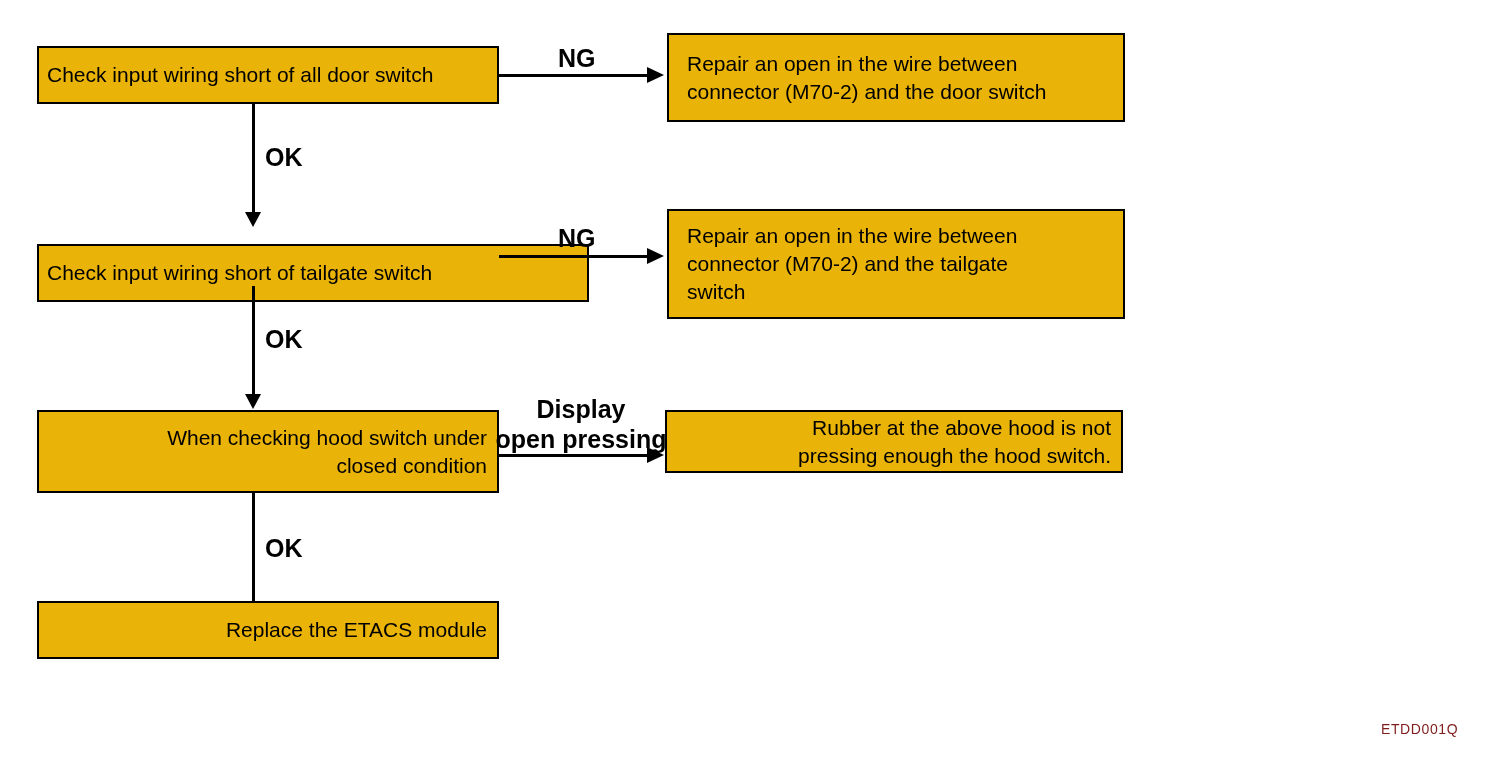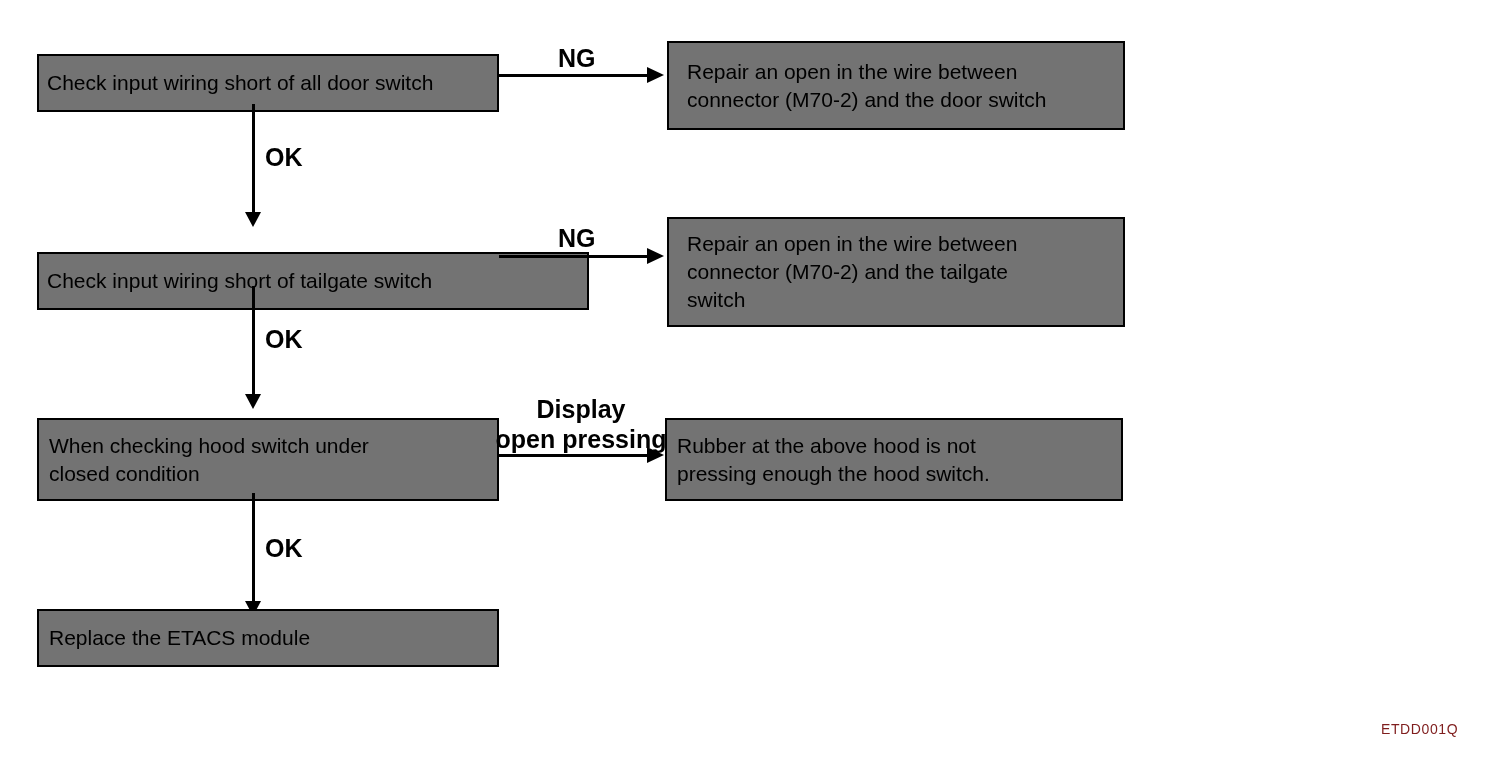--- a/index.html
+++ b/index.html
@@ -13,39 +13,38 @@
     height: 762px;
     background: #ffffff;
     overflow: hidden;
     font-family: "Liberation Sans", sans-serif;
     color: #000000;
   }
   .node {
     position: absolute;
     box-sizing: border-box;
     border: 2px solid #000000;
-    background: #737373;
+    background: #eab308;
     display: flex;
     align-items: center;
     line-height: 1.32;
-    margin-top: 8px;
   }
   .node .node-text {
     display: block;
     width: 100%;
     white-space: pre-line;
     font-size: 21px;
     color: #000000;
   }
   .node.left .node-text {
     padding-left: 8px;
     text-align: left;
   }
   .node.centered .node-text {
-    text-align: left;
+    text-align: right;
     padding: 0 10px;
   }
   .node.right .node-text {
     padding-left: 18px;
     text-align: left;
   }
   
   .v-line {
     position: absolute;
     width: 3px;
@@ -134,21 +133,21 @@
   <div class="node centered" style="left:37px; top:410px; width:462px; height:83px;">
     <span class="node-text">When checking hood switch under
 closed condition</span>
   </div>
 
   <div class="h-line" style="left:499px; top:454px; width:150px;"></div>
   <div class="arrow-right" style="left:647px; top:447px;"></div>
   <div class="edge-label ctr" style="left:495px; top:395px; width:172px;">Display
 open pressing</div>
 
-  <div class="node centered" style="left:665px; top:410px; width:458px; height:83px;">
+  <div class="node centered" style="left:665px; top:410px; width:458px; height:63px;">
     <span class="node-text">Rubber at the above hood is not
 pressing enough the hood switch.</span>
   </div>
 
   <div class="v-line" style="left:252px; top:493px; height:110px;"></div>
   <div class="arrow-down" style="left:245px; top:601px;"></div>
   <div class="edge-label" style="left:265px; top:534px;">OK</div>
 
   <div class="node centered" style="left:37px; top:601px; width:462px; height:58px;">
     <span class="node-text">Replace the ETACS module</span>

